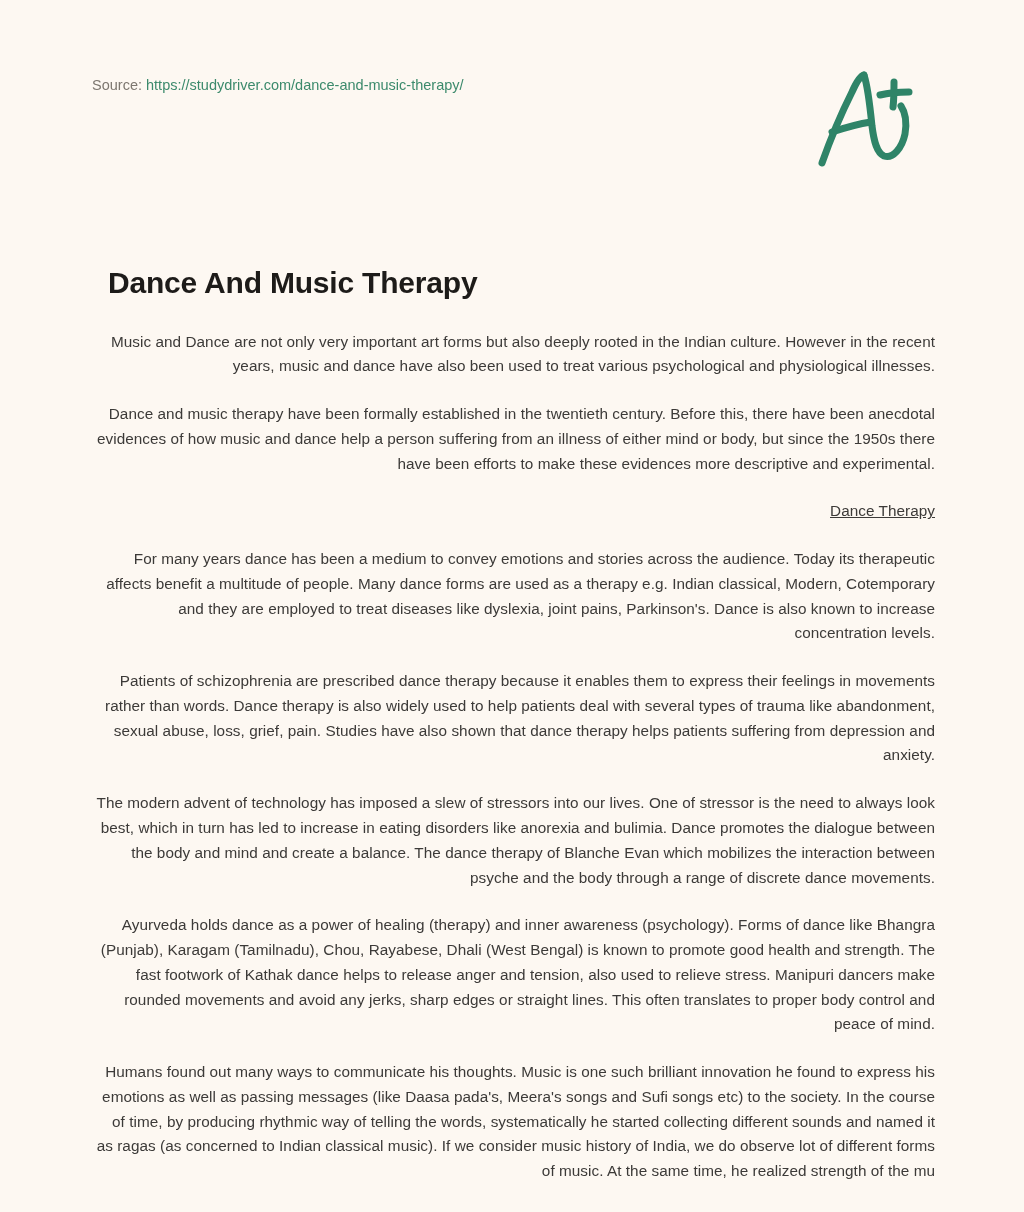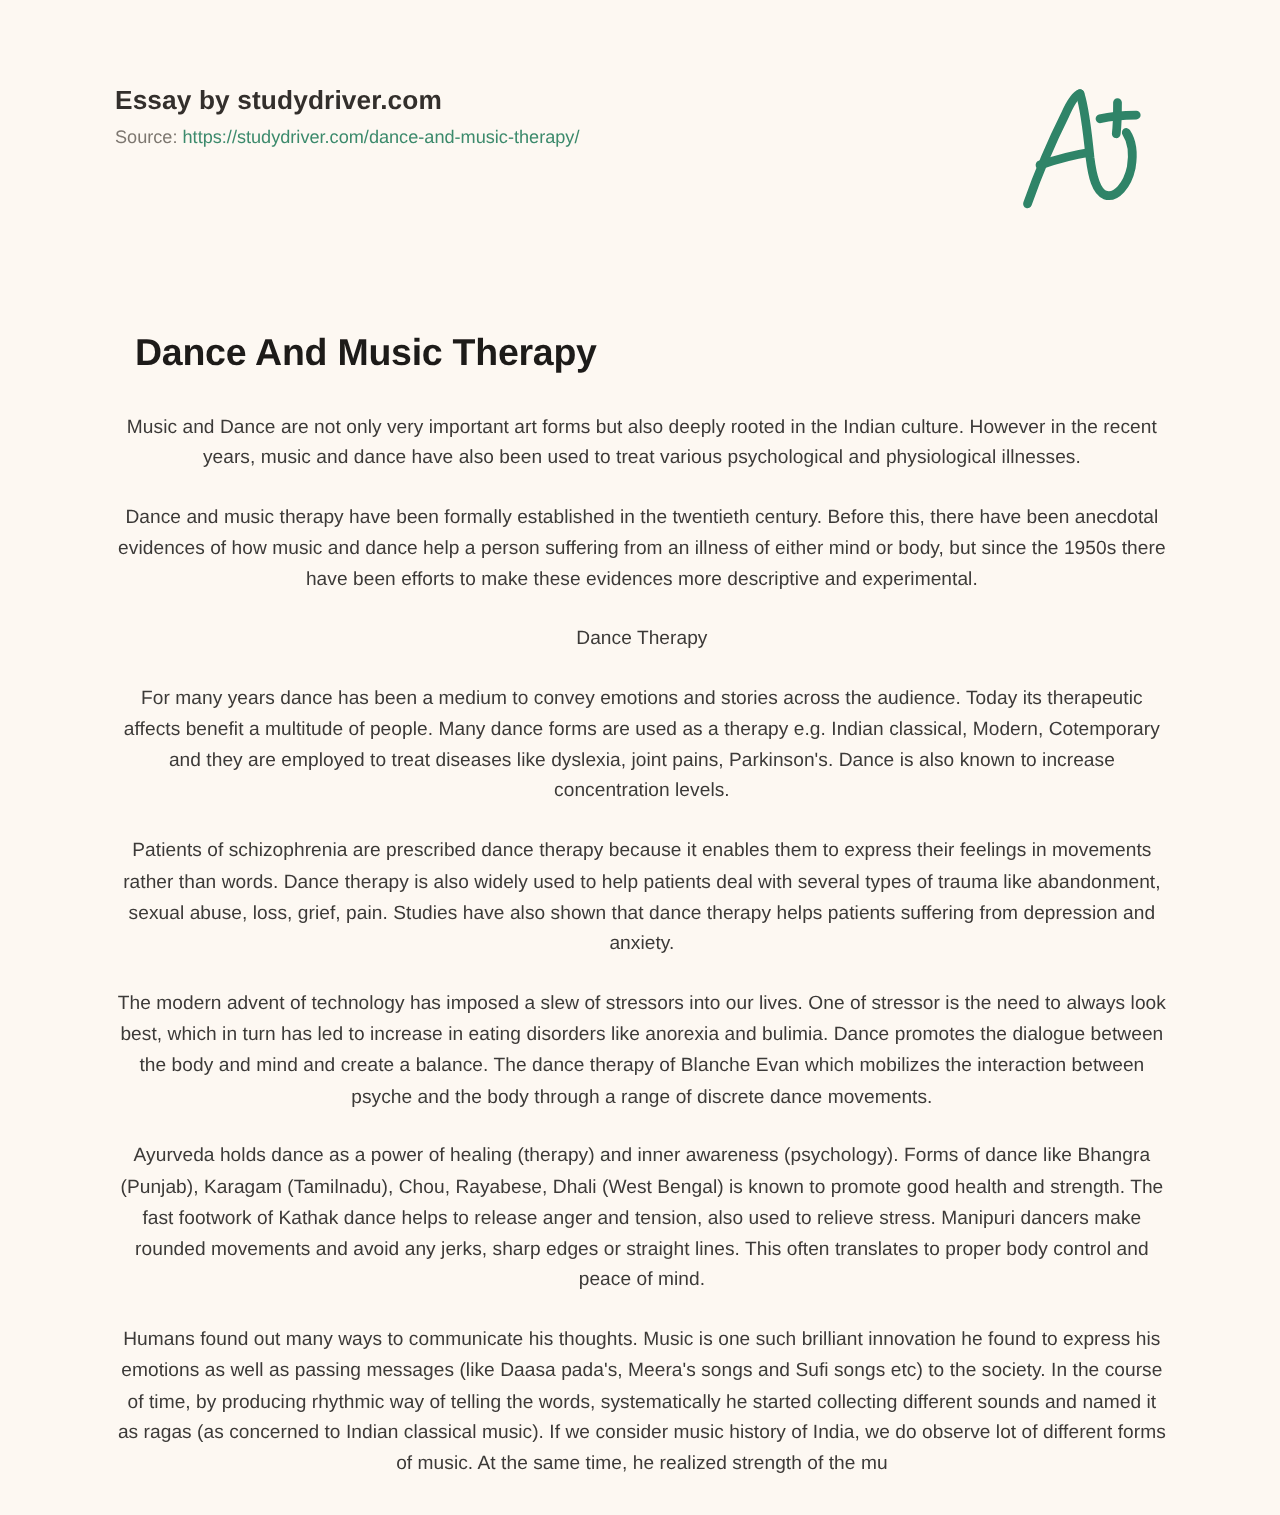--- a/index.html
+++ b/index.html
@@ -77,37 +77,37 @@
   .article {
     padding: 0 89px 0 92px;
     margin-top: 28px;
   }
   .article p {
     margin: 0 0 23px 0;
     font-size: 15.3px;
     line-height: 1.62;
     color: #3c3a38;
     letter-spacing: 0.05px;
-    text-align: center;
+    text-align: right;
     max-width: 846px;
   }
   .article p.section-label {
     margin-bottom: 23px;
+    text-decoration: underline;
   }
   .article p:last-child {
     margin-bottom: 0;
   }
 </style>
 </head>
 <body>
 
 <div class="page">
 
   <div class="header">
-    <div class="essay-by">Essay by studydriver.com</div>
     <div class="source-line">
       <span class="source-label">Source:</span>
       <a class="source-url" href="#">https://studydriver.com/dance-and-music-therapy/</a>
     </div>
 
     <div class="logo">
       <svg viewBox="0 0 112 100" xmlns="http://www.w3.org/2000/svg" aria-hidden="true">
         <g fill="none" stroke="#2f8468" stroke-linecap="round" stroke-linejoin="round">
 
           <path d="M8 95 C 14 78, 26 48, 38 24 C 42 15, 46 8, 50 7" stroke-width="7"></path>

